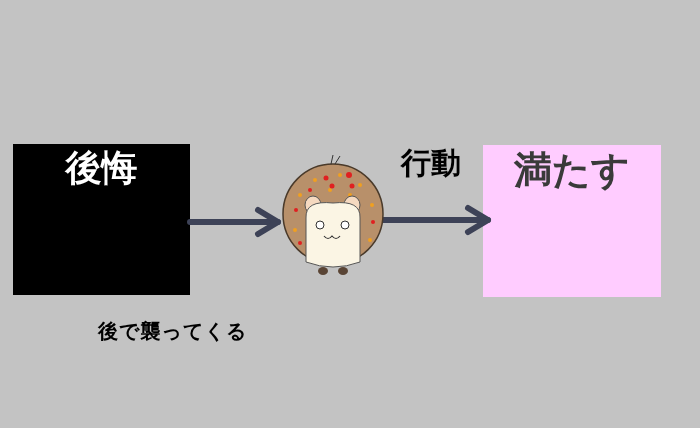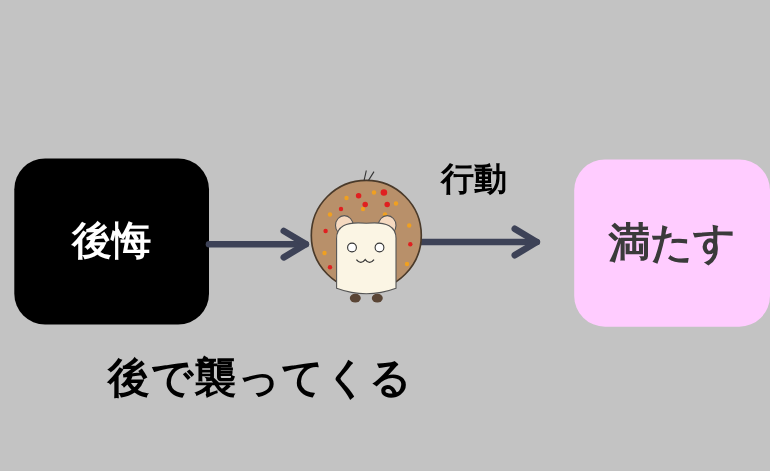--- a/index.html
+++ b/index.html
@@ -1,22 +1,22 @@
 <!DOCTYPE html>
 <html><head>
 <meta charset="utf-8">
 <style>
   html,body{margin:0;padding:0;}
   body{width:700px;height:428px;background:#c3c3c3;position:relative;overflow:hidden;font-family:"DejaVu Sans",sans-serif;}
-  .box{position:absolute;display:flex;align-items:center;justify-content:center;font-weight:bold;border-radius:28px;}
+  .box{position:absolute;display:flex;align-items:flex-start;justify-content:center;font-weight:bold;}
   #regret{left:13px;top:144px;width:177px;height:151px;background:#000;color:#fff;font-size:36px;}
-  #satisfy{left:522px;top:145px;width:178px;height:152px;background:#ffccff;color:#3a3a3a;font-size:38px;}
+  #satisfy{left:483px;top:145px;width:178px;height:152px;background:#ffccff;color:#3a3a3a;font-size:38px;}
   .label{position:absolute;font-weight:bold;color:#000000;}
   #action{left:401px;top:143px;font-size:30px;}
-  #later{left:98px;top:318px;font-size:38px;letter-spacing:1px;}
+  #later{left:98px;top:318px;font-size:20px;letter-spacing:1px;}
   svg{position:absolute;left:0;top:0;}
 </style>
 </head>
 <body>
 
 <div class="box" id="regret">
   <span>後悔</span>
 </div>
 
 <div class="box" id="satisfy">

